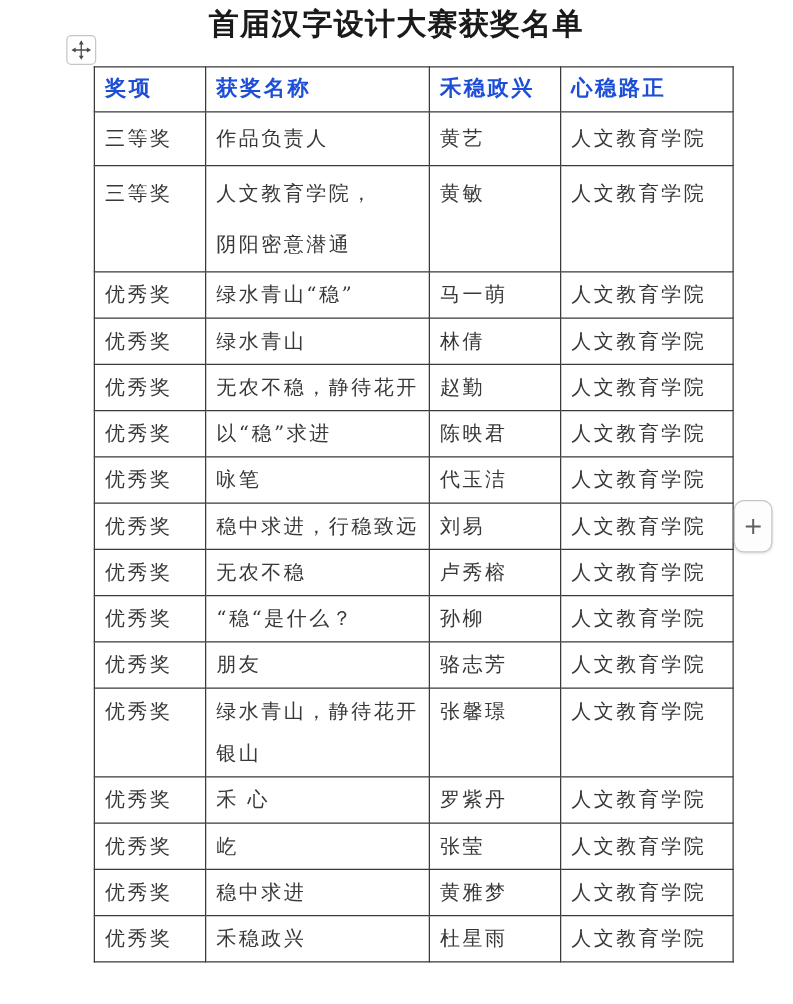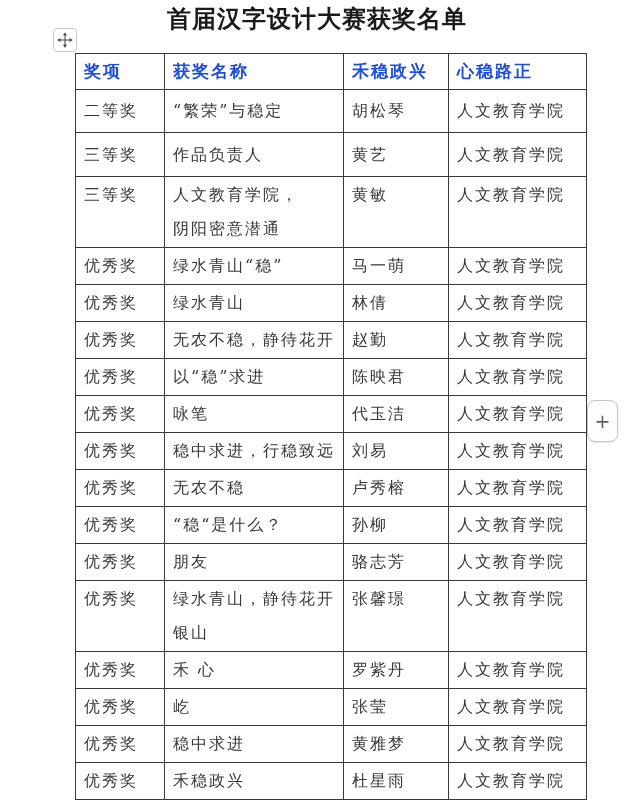--- a/index.html
+++ b/index.html
@@ -123,26 +123,20 @@
     <thead>
       <tr>
           <th>奖项</th>
           <th>获奖名称</th>
           <th>禾稳政兴</th>
           <th>心稳路正</th>
         </tr>
     </thead>
     <tbody>
         <tr>
-      <td>二等奖</td>
-      <td>“繁荣”与稳定</td>
-      <td>胡松琴</td>
-      <td>人文教育学院</td>
-    </tr>
-        <tr>
       <td>三等奖</td>
       <td>作品负责人</td>
       <td>黄艺</td>
       <td>人文教育学院</td>
     </tr>
         <tr>
       <td>三等奖</td>
       <td>人文教育学院，
 阴阳密意潜通</td>
       <td>黄敏</td>

